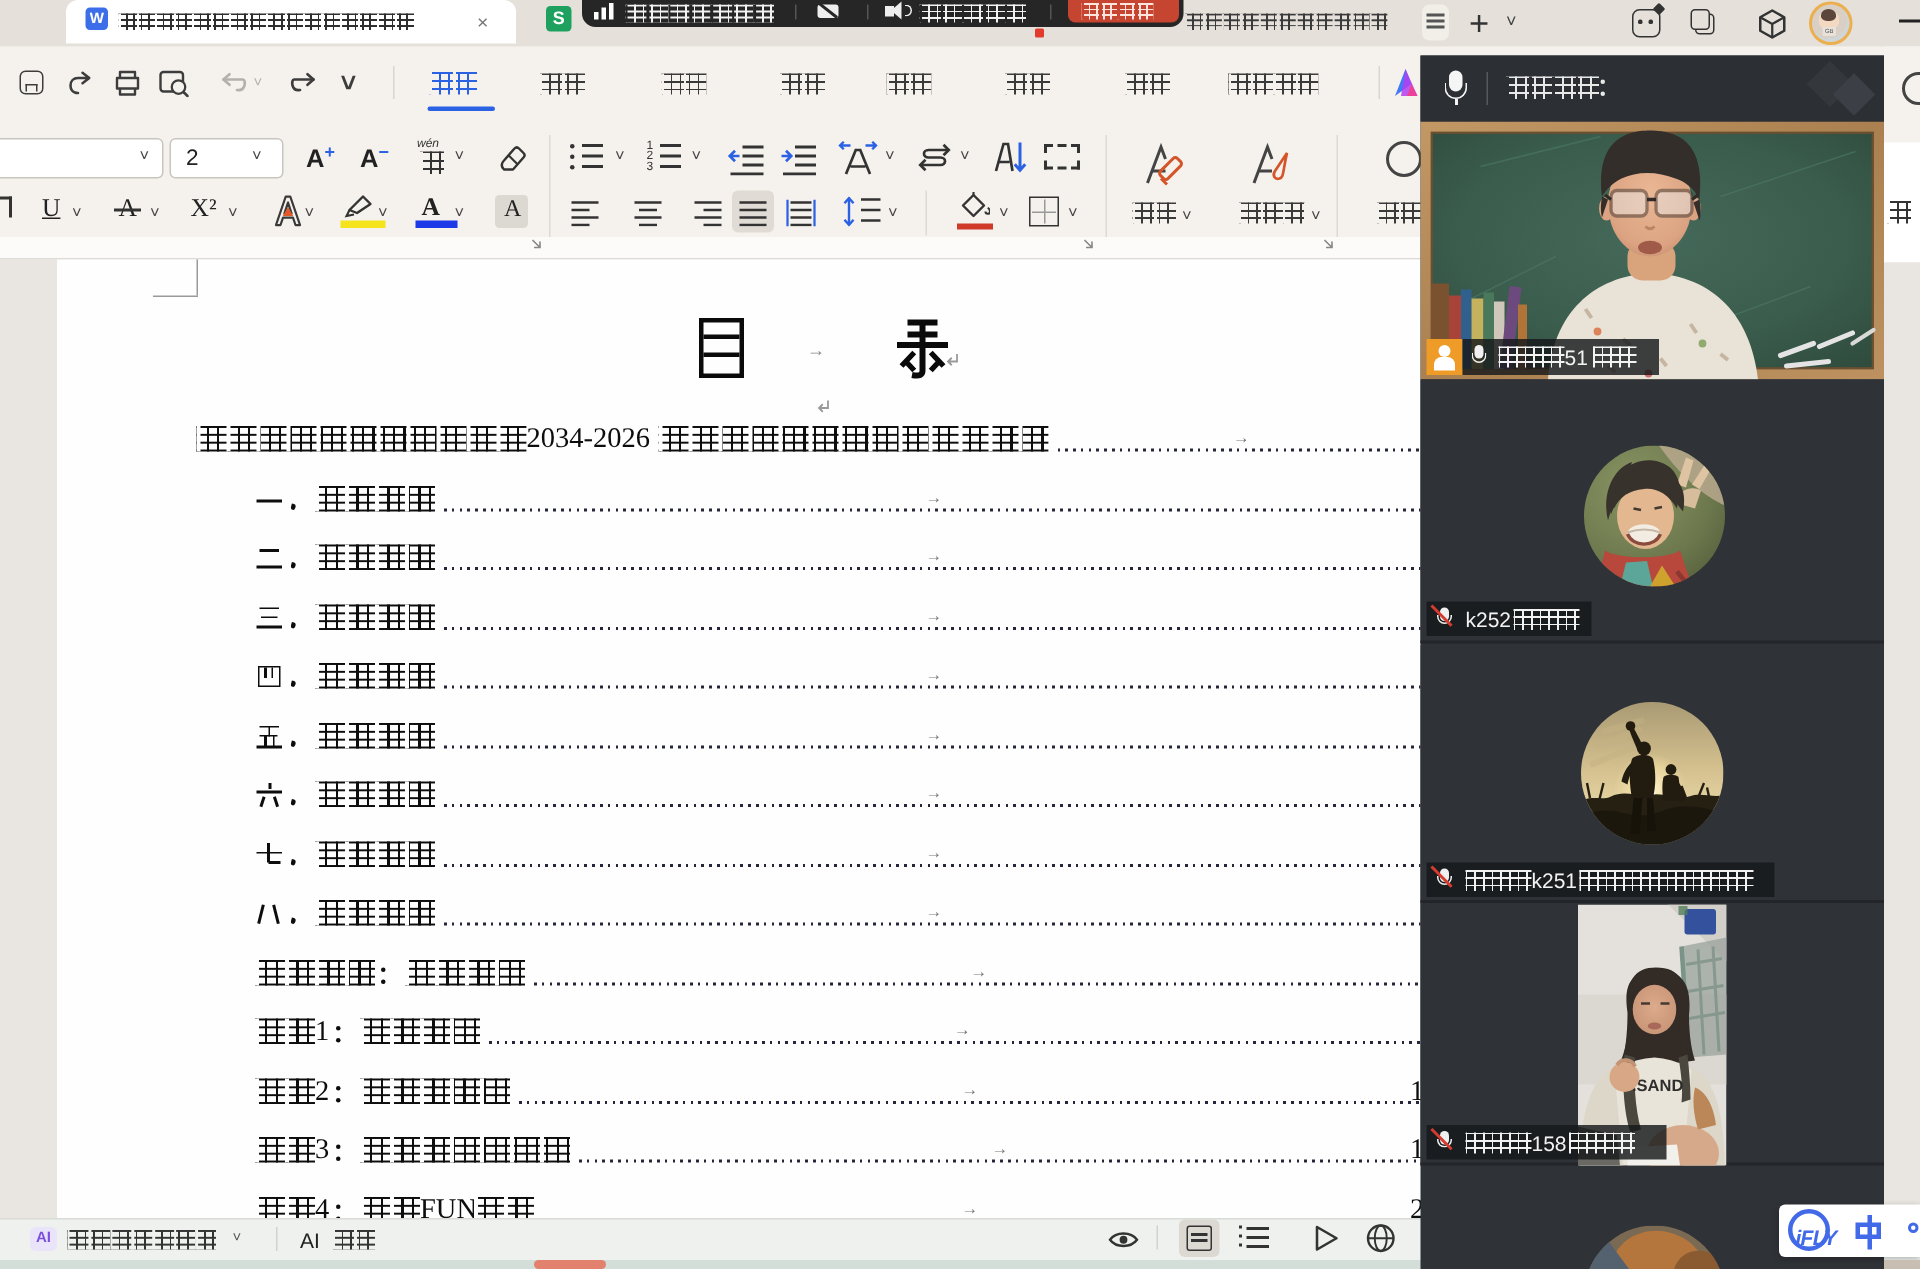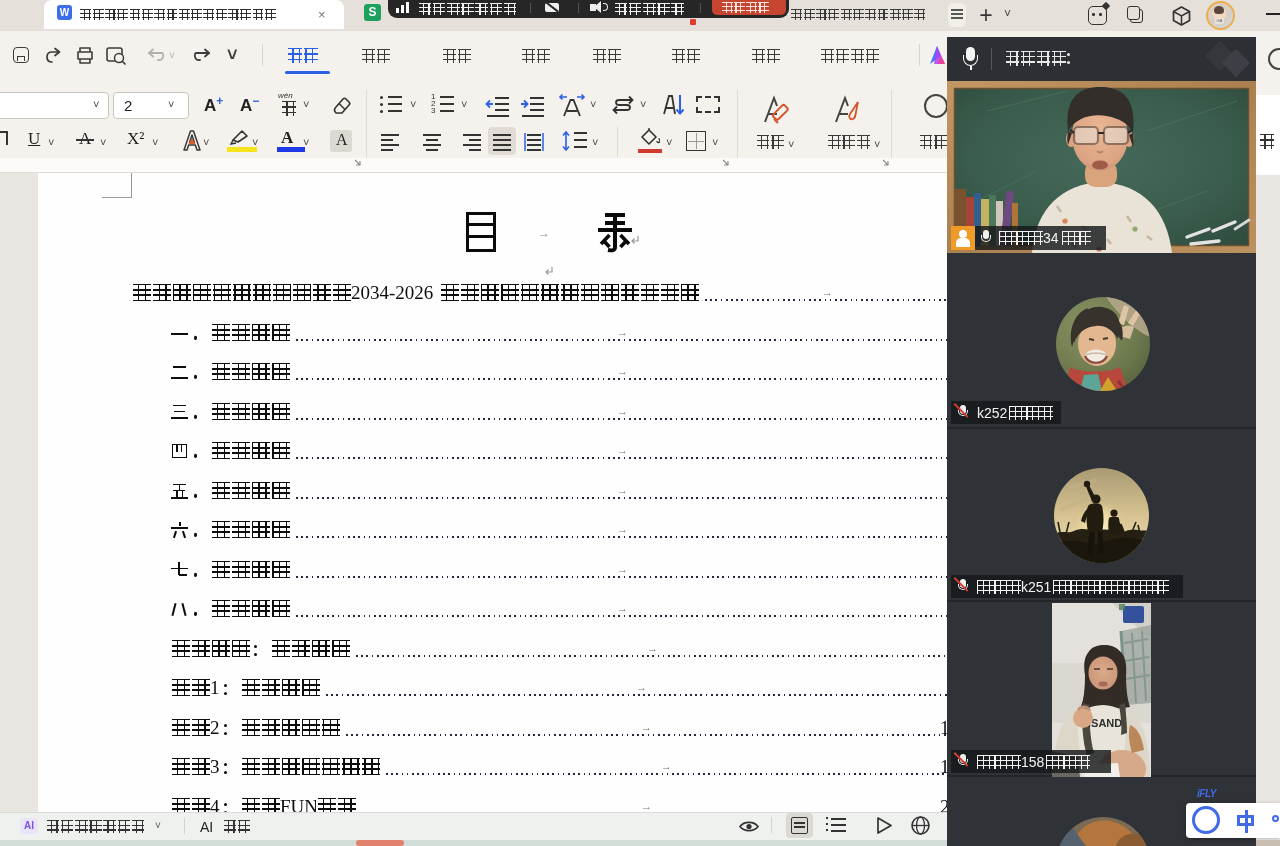--- a/index.html
+++ b/index.html
@@ -428,21 +428,21 @@
 <path d="M240 156 L262 148 M266 150 L288 141 M244 163 L272 160" stroke="#e4e4e4" stroke-width="3.4" stroke-linecap="round"></path>
 <path d="M288 148 L302 139" stroke="#d8d8d8" stroke-width="2.8" stroke-linecap="round"></path>
 </svg>
 <div class="abs" style="left:951px;top:226px;width:24px;height:24px;background:#ef9b27"></div>
 <div class="abs" style="left:959px;top:230px;width:8px;height:8px;background:#fff;border-radius:50%"></div>
 <div class="abs" style="left:956px;top:238px;width:14px;height:9px;background:#fff;border-radius:5px 5px 0 0"></div>
 <div class="abs" style="left:975px;top:226px;width:131px;height:24px;background:rgba(22,24,27,0.82)"></div>
 <div class="abs" style="left:983px;top:230px;width:6px;height:9px;background:#f0f0f0;border-radius:3px"></div>
 <div class="abs" style="left:981px;top:235px;width:10px;height:7px;border:1.2px solid #f0f0f0;border-top:none;border-radius:0 0 6px 6px"></div>
 <div style="position:absolute;left:999px;top:231px;width:43.5px;height:13.5px;background-image:repeating-linear-gradient(90deg,rgba(22,24,27,0) 0 1.6px,rgba(0,0,0,0) 1.6px 14.5px),repeating-linear-gradient(180deg,#f2f2f2 0 1.19px,rgba(0,0,0,0) 1.19px 4.86px),repeating-linear-gradient(90deg,#f2f2f2 0 1.19px,rgba(0,0,0,0) 1.19px 5.8px);"></div>
-<div class="abs" style="left:1043px;top:230px;font-size:14px;color:#f2f2f2">34</div>
+<div class="abs" style="left:1043px;top:230px;font-size:14px;color:#f2f2f2">51</div>
 <div style="position:absolute;left:1062px;top:231px;width:29.0px;height:13.5px;background-image:repeating-linear-gradient(90deg,rgba(22,24,27,0) 0 1.6px,rgba(0,0,0,0) 1.6px 14.5px),repeating-linear-gradient(180deg,#f2f2f2 0 1.19px,rgba(0,0,0,0) 1.19px 4.86px),repeating-linear-gradient(90deg,#f2f2f2 0 1.19px,rgba(0,0,0,0) 1.19px 5.8px);"></div>
 <div class="abs" style="left:947px;top:253px;width:309px;height:176px;background:#2f3237;border-bottom:2px solid #232529"></div>
 <svg class="abs" style="left:1056px;top:297px" width="94" height="94" viewBox="0 0 94 94">
 <defs>
       <clipPath id="c2">
         <circle cx="47" cy="47" r="47"></circle>
       </clipPath>
 <radialGradient id="bg2" cx="35%" cy="30%" r="95%">
         <stop offset="0%" stop-color="#8a9464"></stop>
         <stop offset="55%" stop-color="#6e7a4e"></stop>
@@ -598,16 +598,16 @@
 </g>
   </svg>
 <div class="abs" style="left:1256px;top:31px;width:24px;height:64px;background:#f5f2ed"></div>
 <div class="abs" style="left:1268px;top:48px;width:22px;height:22px;border:2px solid #444;border-radius:50%"></div>
 <div class="abs" style="left:1256px;top:95px;width:24px;height:80px;background:#fff"></div>
 <div style="position:absolute;left:1258px;top:134px;width:16px;height:15px;background-image:repeating-linear-gradient(90deg,#fff 0 1.8px,rgba(0,0,0,0) 1.8px 16px),repeating-linear-gradient(180deg,#333 0 1.31px,rgba(0,0,0,0) 1.31px 5.4px),repeating-linear-gradient(90deg,#333 0 1.31px,rgba(0,0,0,0) 1.31px 6.4px);"></div>
 <div class="abs" style="left:1256px;top:175px;width:24px;height:635px;background:#e9e6e1"></div>
 <div class="abs" style="left:1256px;top:812px;width:24px;height:34px;background:#eef1ee"></div>
 <div class="abs" style="left:1186px;top:803px;width:94px;height:35px;background:#fff;border-radius:4px 0 0 4px;box-shadow:0 1px 4px rgba(0,0,0,0.25)"></div>
 <div class="abs" style="left:1192px;top:806px;width:28px;height:28px;border:3px solid #4169e8;border-radius:50%"></div>
-<div class="abs" style="left:1197px;top:788px;font-size:10px;font-weight:bold;color:#4169e8;font-style:italic;letter-spacing:-0.5px">iFLY</div>
+<div class="abs" style="left:1197px;top:817px;font-size:14px;font-weight:bold;color:#4169e8;font-style:italic;letter-spacing:-0.5px">iFLY</div>
 <div class="abs" style="left:1237px;top:815px;width:17px;height:11px;border:3px solid #4169e8"></div>
 <div class="abs" style="left:1244.5px;top:810px;width:3px;height:23px;background:#4169e8"></div>
 <div class="abs" style="left:1272px;top:815px;width:7px;height:7px;border:2.5px solid #4169e8;border-radius:50%"></div>
 <div class="abs" style="left:1256px;top:840px;width:24px;height:6px;background:#c9beb2"></div>
 </body></html>

